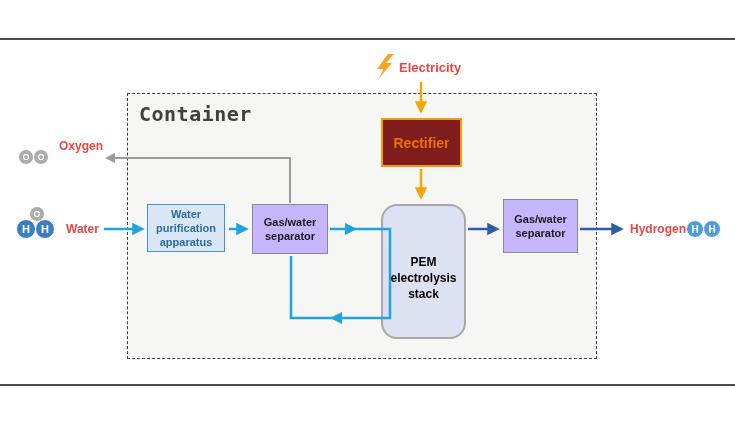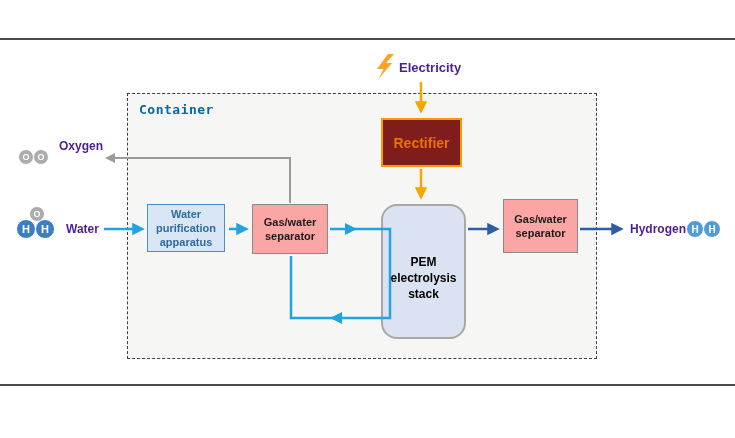--- a/index.html
+++ b/index.html
@@ -10,45 +10,45 @@
   .frame-line{position:absolute;left:0;width:735px;height:2px;background:#4a4a4a;}
   .frame-line.top{top:38px;}
   .frame-line.bottom{top:384px;}
 
   .container-box{
     position:absolute;left:127px;top:93px;width:468px;height:264px;
     background:#f6f6f5;border:1.5px dashed #3f3f3f;
   }
   .container-label{
     position:absolute;left:139px;top:102px;font-family:"DejaVu Sans Mono", monospace;
-    font-size:13px;font-weight:700;color:#0369a1;letter-spacing:0.5px;
+    font-size:20px;font-weight:700;color:#404040;letter-spacing:0.5px;
   }
 
-  .label{position:absolute;font-size:12px;font-weight:700;color:#4c1d95;line-height:14px;}
+  .label{position:absolute;font-size:12px;font-weight:700;color:#ef4444;line-height:14px;}
   .electricity-label{left:399px;top:61px;font-size:13px;}
   .oxygen-label{left:59px;top:139px;}
   .water-label{left:66px;top:222px;}
   .hydrogen-label{left:630px;top:222px;}
 
   .node{
     position:absolute;display:flex;flex-direction:column;align-items:center;justify-content:center;
     text-align:center;box-sizing:border-box;
   }
   .rectifier{
     left:381px;top:118px;width:81px;height:49px;
     background:#7f1d1d;border:2px solid #f59b00;
     color:#eb7100;font-size:14px;font-weight:600;
   }
   .purification{
     left:147px;top:204px;width:78px;height:48px;
     background:#d9e6f5;border:1.5px solid #4a90c4;
     color:#2f6b9e;font-size:11px;font-weight:600;line-height:14px;
   }
   .separator{
-    background:#fca5a5;border:1.5px solid #8a8a8a;
+    background:#c4b5fd;border:1.5px solid #8a8a8a;
     color:#1a1a1a;font-size:11px;font-weight:600;line-height:14px;
   }
   .separator.left{left:252px;top:204px;width:76px;height:50px;}
   .separator.right{left:503px;top:199px;width:75px;height:54px;}
   .pem{
     left:381px;top:204px;width:85px;height:135px;border-radius:16px;
     background:#dbe2f1;border:2px solid #a8a8a8;
     color:#000000;font-size:12px;font-weight:700;line-height:16px;
     padding-top:12px;
   }

